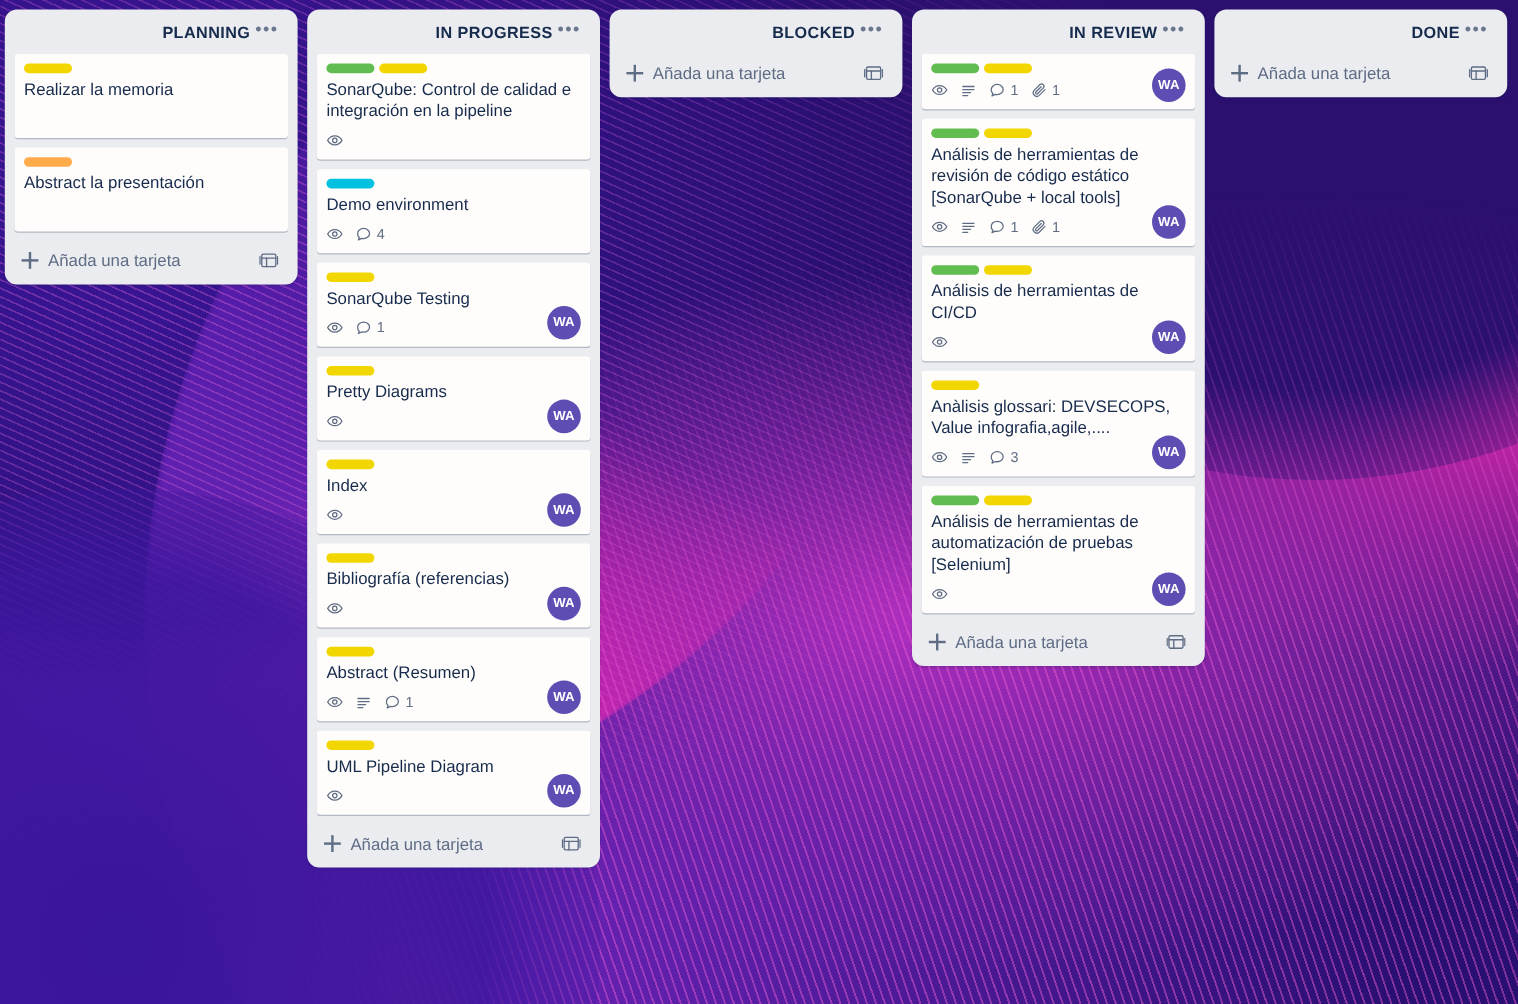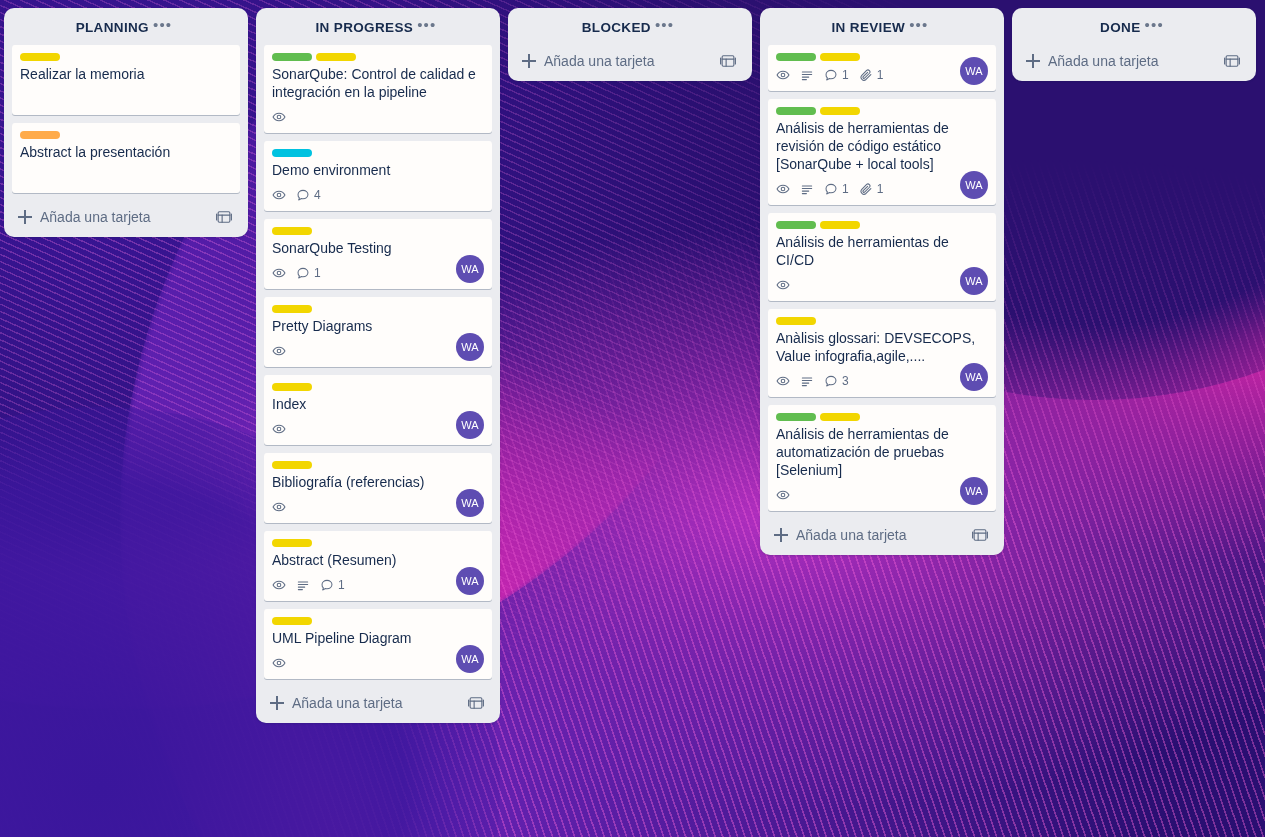--- a/index.html
+++ b/index.html
@@ -119,21 +119,21 @@
     padding: 0 4px 4px 4px;
     max-height: 821px;
     display: flex;
     flex-direction: column;
     box-shadow: 0 1px 2px rgba(9,30,66,0.18);
   }
 
   .list-header {
     display: flex;
     align-items: center;
-    justify-content: center;
+    justify-content: flex-end;
     padding: 10px 8px 8px 8px;
     flex: 0 0 auto;
   }
   .list-title {
     font-size: 13.5px;
     font-weight: bold;
     color: #172b4d;
     letter-spacing: 0.35px;
     line-height: 16px;
   }
@@ -197,21 +197,21 @@
 
   .avatar {
     position: absolute;
     right: 8px;
     bottom: 6px;
     width: 28px; height: 28px;
     border-radius: 50%;
     background: #5e4db2;
     color: #fff;
     font-size: 11px;
-    font-weight: normal;
+    font-weight: bold;
     display: flex;
     align-items: center;
     justify-content: center;
     letter-spacing: 0.2px;
   }
 
   .list-footer {
     display: flex;
     align-items: center;
     justify-content: space-between;

